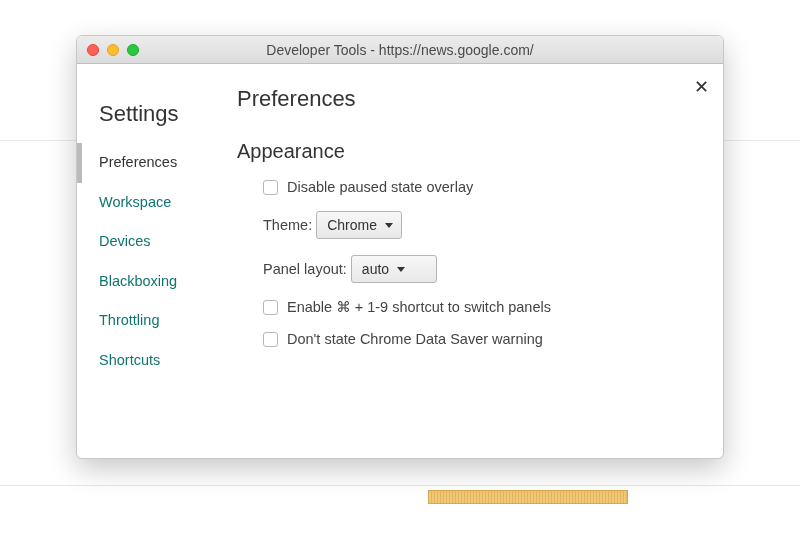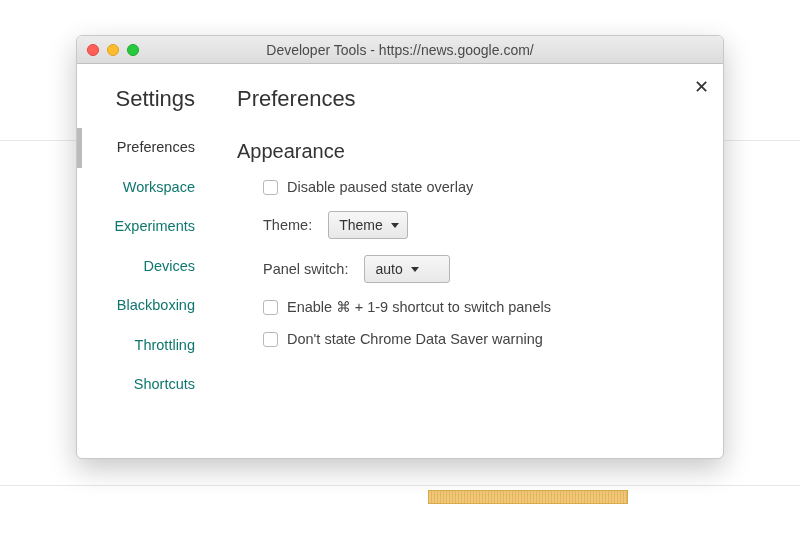--- a/index.html
+++ b/index.html
@@ -61,23 +61,22 @@
       font-size: 14px;
       color: #4a4a4a;
     }
     .content {
       flex: 1;
       display: flex;
       position: relative;
     }
     .sidebar {
       width: 140px;
-      padding: 22px 0 0 0;
+      padding: 37px 0 0 0;
       flex-shrink: 0;
-      text-align: right;
     }
     .sidebar-title {
       font-size: 22px;
       font-weight: 400;
       color: #333;
       padding: 0 22px 16px 22px;
     }
     .sidebar-item {
       padding: 6px 22px;
       font-size: 14.5px;
@@ -127,21 +126,21 @@
       display: flex;
       align-items: center;
       margin: 16px 0 16px 26px;
       font-size: 14.5px;
       color: #444;
     }
     .form-row.check {
       gap: 9px;
     }
     .form-row.select {
-      gap: 16px;
+      gap: 4px;
     }
     .checkbox {
       width: 15px;
       height: 15px;
       border: 1px solid #b8b8b8;
       border-radius: 3px;
       background: #fff;
       flex-shrink: 0;
     }
     .dropdown {
@@ -199,47 +198,46 @@
       <div class="tl green"></div>
     </div>
     <div class="title-text">Developer Tools - https://news.google.com/</div>
   </div>
 
   <div class="content">
     <div class="sidebar">
       <div class="sidebar-title">Settings</div>
       <div class="sidebar-item active">Preferences</div>
       <div class="sidebar-item">Workspace</div>
-      <div class="sidebar-item">Experiments</div>
       <div class="sidebar-item">Devices</div>
       <div class="sidebar-item">Blackboxing</div>
       <div class="sidebar-item">Throttling</div>
       <div class="sidebar-item">Shortcuts</div>
     </div>
 
     <div class="main">
       <div class="close-x">✕</div>
       <div class="main-title">Preferences</div>
       <div class="section-title">Appearance</div>
 
       <div class="form-row check">
         <div class="checkbox"></div>
         <span>Disable paused state overlay</span>
       </div>
 
       <div class="form-row select">
         <span>Theme:</span>
         <div class="dropdown">
-          <span>Theme</span>
+          <span>Chrome</span>
           <span class="caret"></span>
         </div>
       </div>
 
       <div class="form-row select">
-        <span>Panel switch:</span>
+        <span>Panel layout:</span>
         <div class="dropdown" style="min-width:86px;">
           <span>auto</span>
           <span class="caret"></span>
         </div>
       </div>
 
       <div class="form-row check">
         <div class="checkbox"></div>
         <span>Enable ⌘ + 1-9 shortcut to switch panels</span>
       </div>

